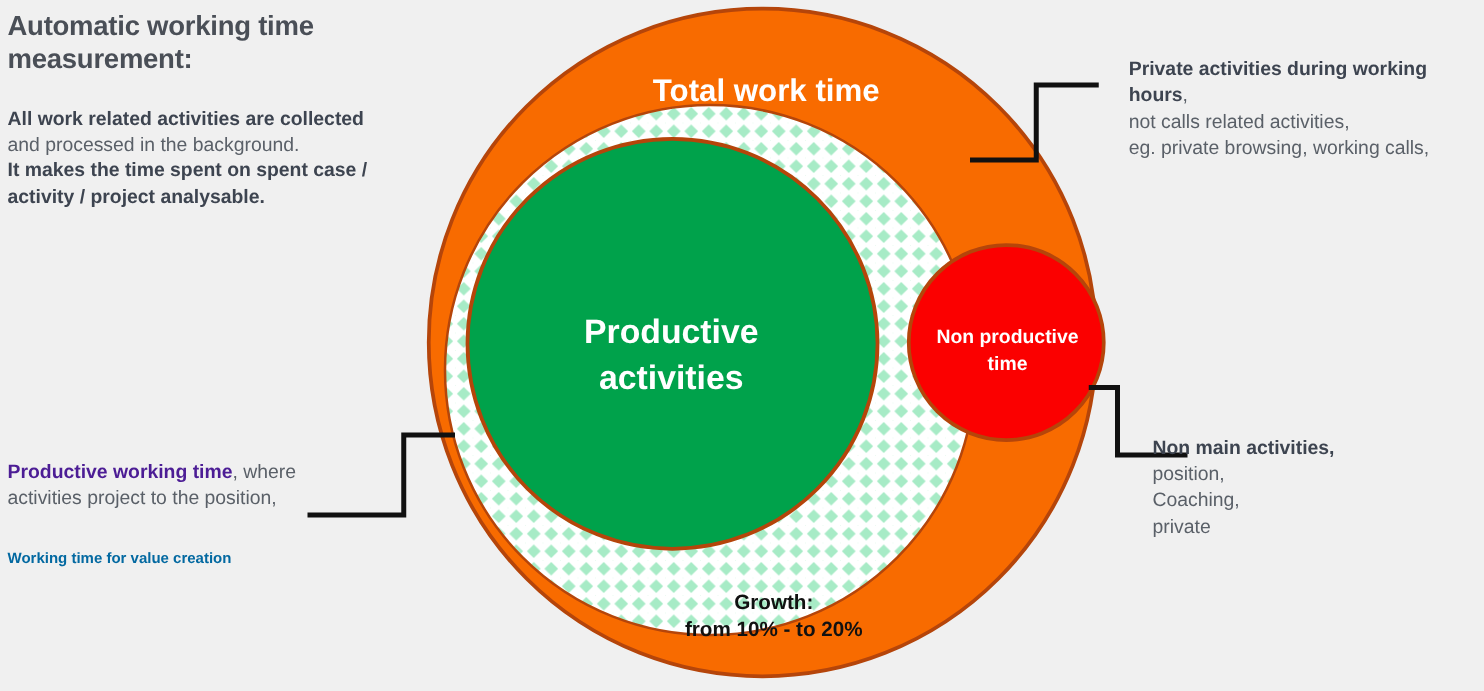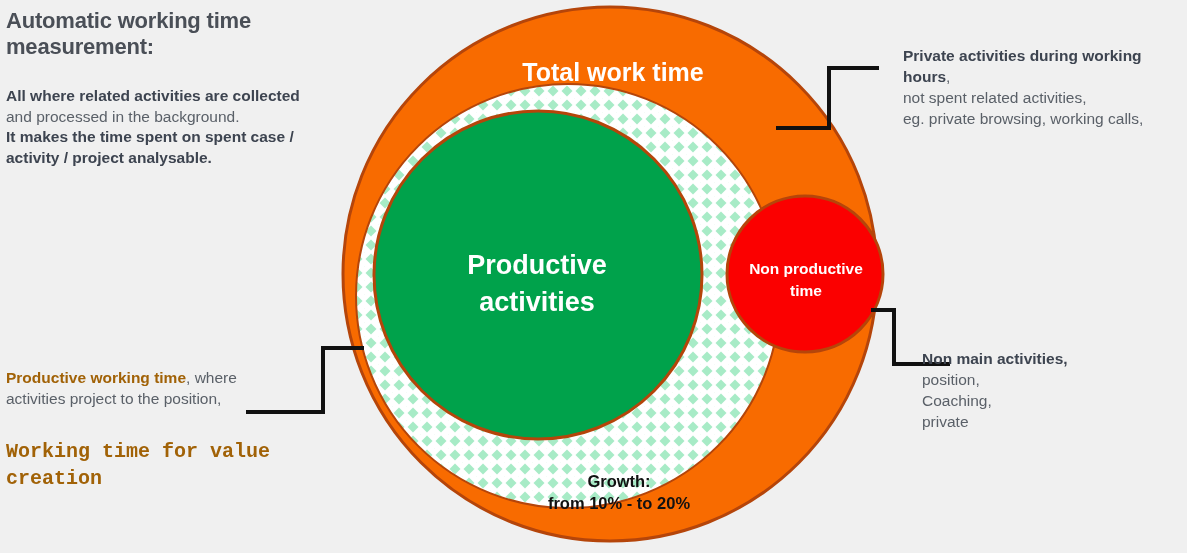--- a/index.html
+++ b/index.html
@@ -53,29 +53,28 @@
     top: 368px;
     width: 330px;
   }
   .para2 {
     font-size: 15.5px;
     line-height: 1.35;
     color: #5a6068;
     width: 260px;
     margin: 0 0 28px 0;
   }
-  .para2 b { color: #a16207; font-weight: bold; text-align: right; }
+  .para2 b { color: #4c1d95; font-weight: bold; text-align: right; }
   .para3 {
-    font-size: 20px;
+    font-size: 12px;
     line-height: 1.35;
     font-weight: bold;
-    color: #a16207;
+    color: #0369a1;
     width: 270px;
     margin: 0;
-    font-family: Liberation Mono, monospace;
   }
 
   
   .right-top {
     position: absolute;
     left: 888px;
     top: 31px;
     width: 290px;
   }
   .right-bottom {
@@ -156,29 +155,29 @@
     <text class="lbl-growth" x="619" y="487">Growth:</text>
     <text class="lbl-growth" x="619" y="509">from 10% - to 20%</text>
 
     <polyline class="leader" points="776,128 829,128 829,68 879,68"></polyline>
     <polyline class="leader" points="871,310 894,310 894,364 950,364"></polyline>
     <polyline class="leader" points="246,412 323,412 323,348 364,348"></polyline>
   </svg>
 
   <div class="left-col">
     <h1 class="headline">Automatic working time measurement:</h1>
-    <p class="para"><b>All where related activities are collected</b><span> and processed in the background.</span><br><b>It makes the time spent on spent case / activity / project analysable.</b></p>
+    <p class="para"><b>All work related activities are collected</b><span> and processed in the background.</span><br><b>It makes the time spent on spent case / activity / project analysable.</b></p>
   </div>
 
   <div class="left-lower">
     <p class="para2"><b>Productive working time</b><span>, where activities project to the position,</span></p>
     <p class="para3">Working time for value creation</p>
   </div>
 
   <div class="right-top">
-    <p class="rtext"><b>Private activities during working hours</b><span>,</span><br><span>not spent related activities,</span><br><span>eg. private browsing, working calls,</span></p>
+    <p class="rtext"><b>Private activities during working hours</b><span>,</span><br><span>not calls related activities,</span><br><span>eg. private browsing, working calls,</span></p>
   </div>
 
   <div class="right-bottom">
     <p class="rtext"><b>Non main  activities,</b><br><span>position,</span><br><span>Coaching,</span><br><span>private</span></p>
   </div>
 
 </div>
 
 </body></html>

